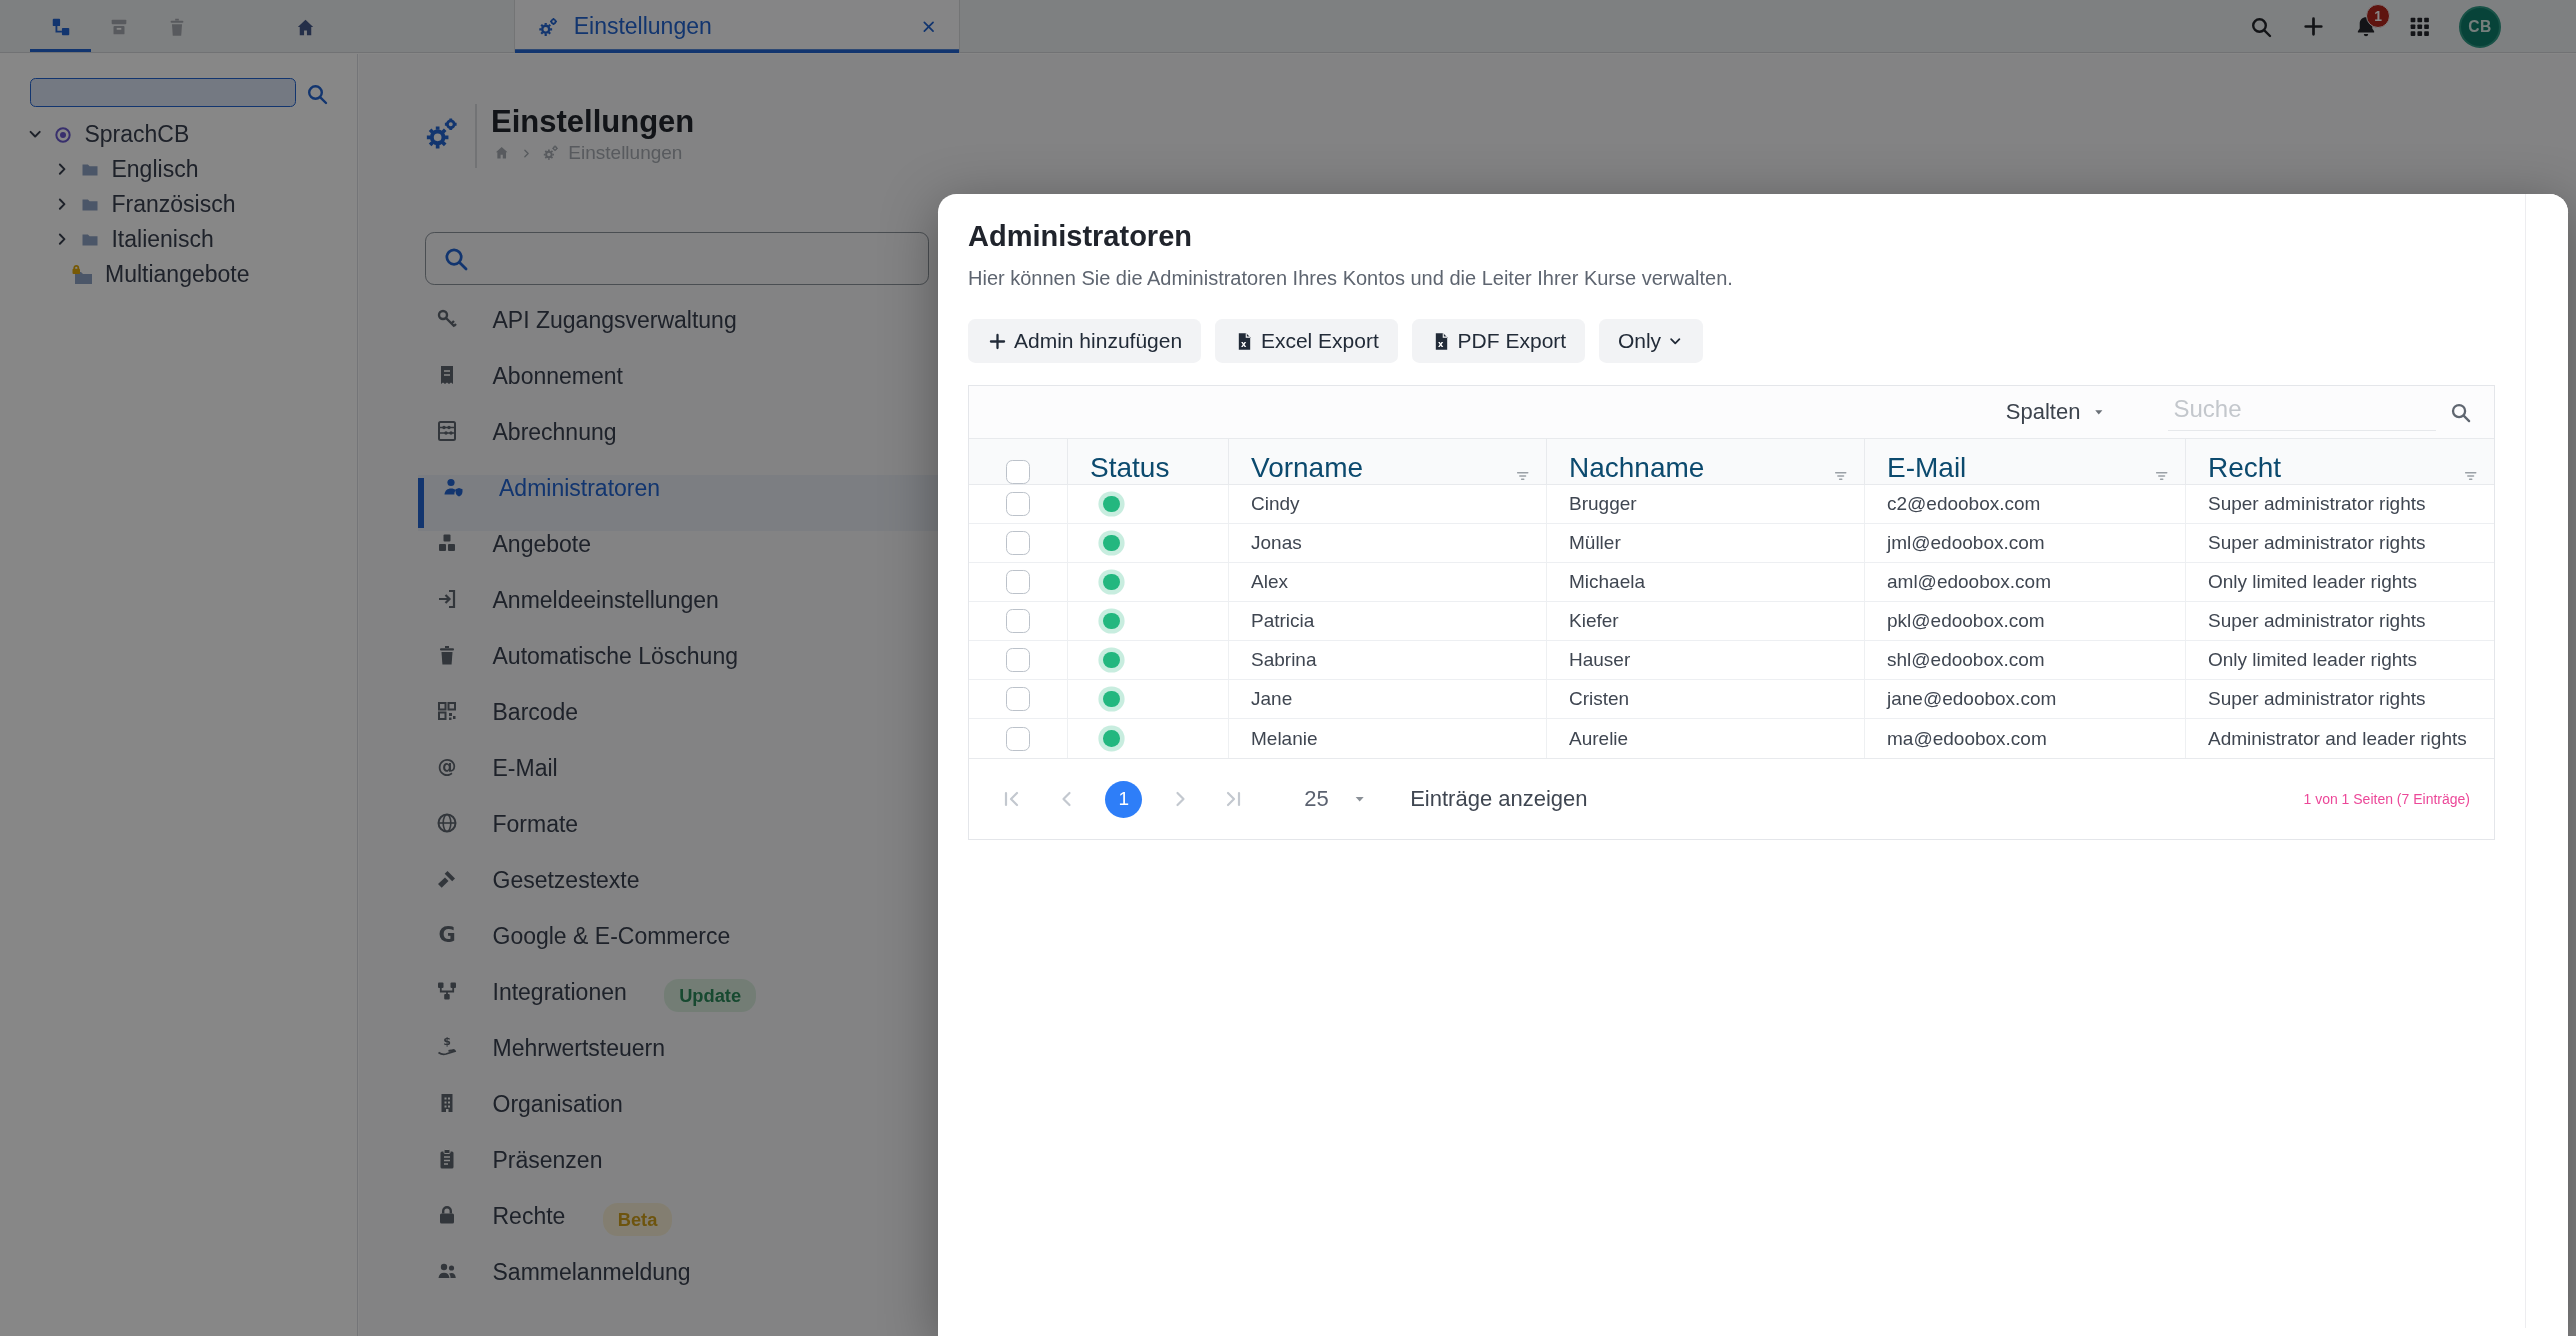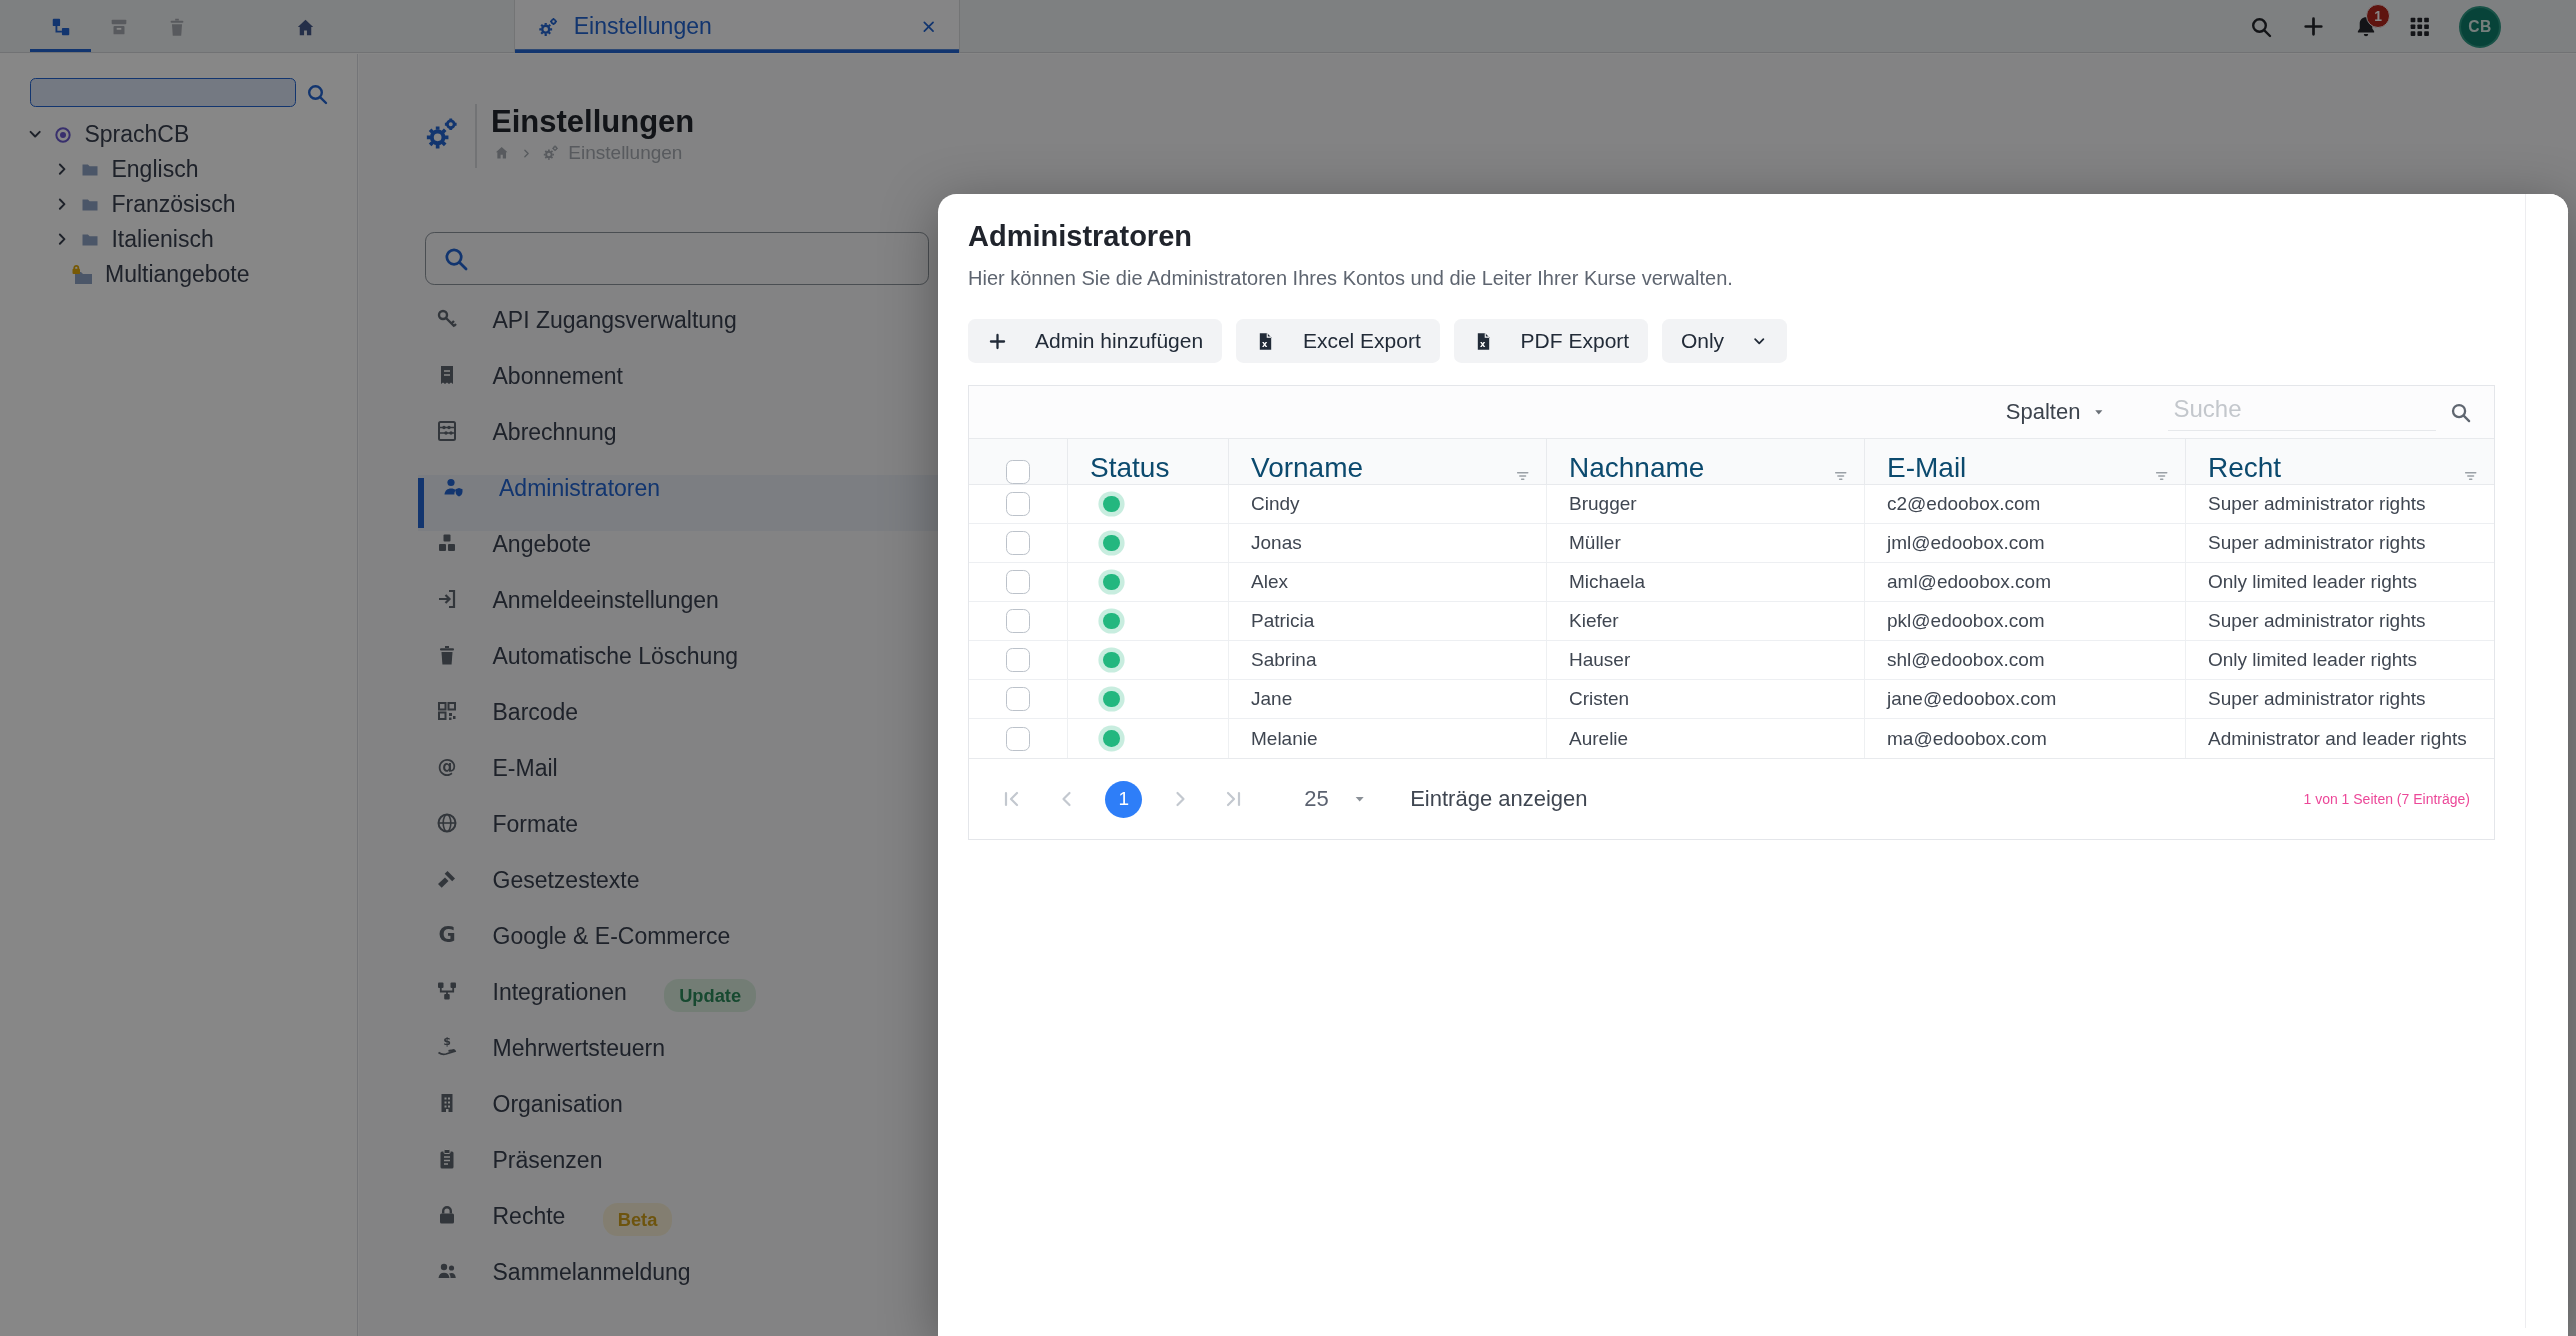--- a/index.html
+++ b/index.html
@@ -66,21 +66,21 @@
   .badge.update{background:#d9edde;color:#2c8a5b}
   .badge.beta{background:#f8efd5;color:#cf9f1c}
 
   
   .dim{position:absolute;inset:0;background:rgba(0,0,0,.47);z-index:10}
   .drawer{position:absolute;left:938px;top:194px;width:1630px;bottom:0;background:#fff;border-radius:18.3px 18.3px 0 0;box-shadow:0 11px 55px rgba(0,0,0,.35);z-index:20}
   .gutter{position:absolute;right:0;top:0;bottom:9.2px;width:43px;border-left:0.9px solid #ededf0;border-radius:0 18.3px 18.3px 0;background:#fff}
   .drawer-title{position:absolute;left:30px;top:26px;font-size:29px;font-weight:600;color:#20242c}
   .drawer-sub{position:absolute;left:30px;top:73px;font-size:20px;color:#5e6570}
   .btn-row{position:absolute;left:30px;top:125px;display:flex;gap:13.8px}
-  .btn{height:44px;display:flex;align-items:center;gap:27px;padding:0 19px;background:#f2f3f5;border-radius:7.3px;font-size:21px;color:#222b38;border:none;cursor:pointer;font-family:inherit}
+  .btn{height:44px;display:flex;align-items:center;gap:6px;padding:0 19px;background:#f2f3f5;border-radius:7.3px;font-size:21px;color:#222b38;border:none;cursor:pointer;font-family:inherit}
   .btn .ic{color:#222b38}
 
   
   .tableblock{position:absolute;left:30px;top:191px;width:1527px;border:0.9px solid #e4e6ea;background:#fff}
   .toolbar{height:53px;display:flex;align-items:center;justify-content:flex-end;padding:0 22px;background:#fcfcfd;border-bottom:0.9px solid #e8eaed}
   .columns-btn{display:flex;align-items:center;gap:11px;font-size:22px;color:#3c434d;cursor:pointer}
   .columns-btn .ic{color:#6a7077}
   .toolbar-search{margin-left:61px;width:268px}
   .toolbar-search input{width:100%;border:none;border-bottom:1.8px solid #e6e8eb;font-size:24px;padding:1.8px 5.5px 7.3px 5.5px;background:transparent;outline:none;color:#3a4150}
   .toolbar-search input::placeholder{color:#c3c7cc}

